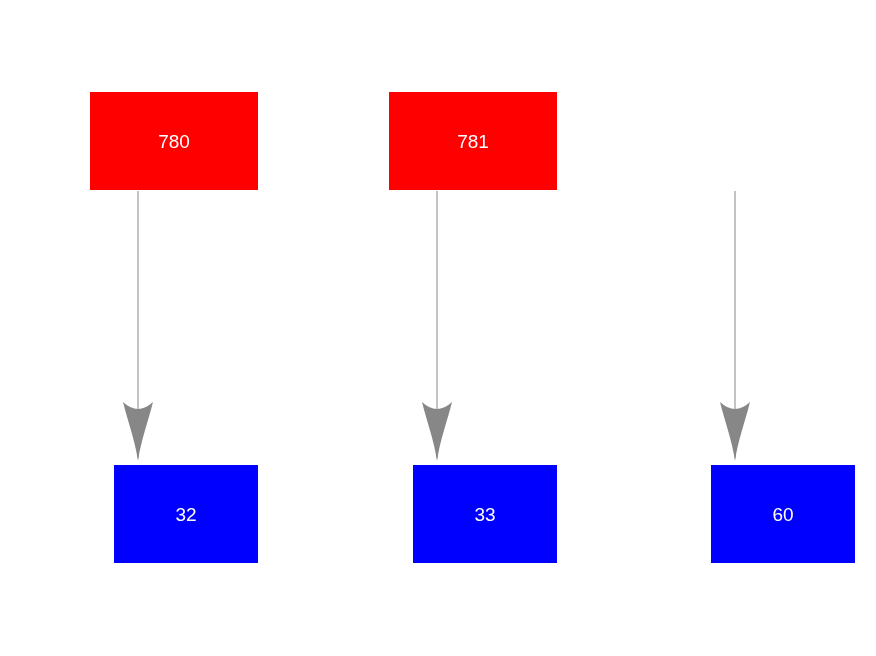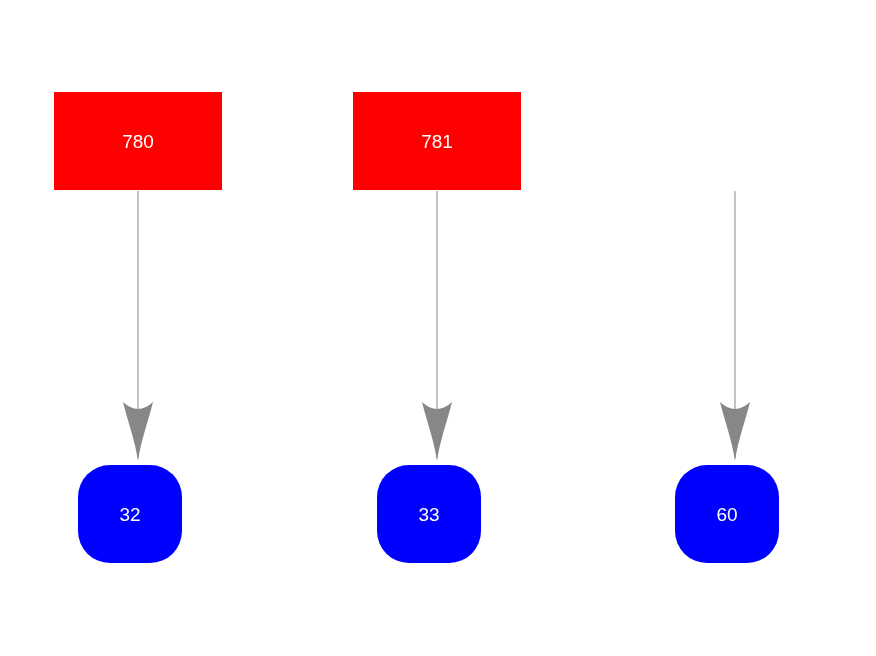--- a/index.html
+++ b/index.html
@@ -31,31 +31,31 @@
   .col-1 { left: 353px; }
   .col-2 { left: 651px; }
   .node {
     position: absolute;
     display: flex;
     align-items: center;
     justify-content: center;
     color: var(--node-text);
     font-size: 19px;
     line-height: 1;
+    margin-left: 36px;
   }
   .source-node {
     top: 0; left: 0;
     width: 168px; height: 98px;
     background: var(--source-fill);
   }
   .target-node {
     top: 373px; left: 24px;
-    width: 104px; height: 98px;
+    width: 144px; height: 98px;
     background: var(--target-fill);
-    border-radius: 32px;
   }
   .arrow {
     position: absolute;
     top: 98px;
     left: 50%;
     transform: translateX(-50%);
     width: 34px; height: 275px;
   }
   .arrow svg { display: block; width: 34px; height: 275px; }
   .arrow line { stroke: var(--arrow); stroke-width: 1; }

